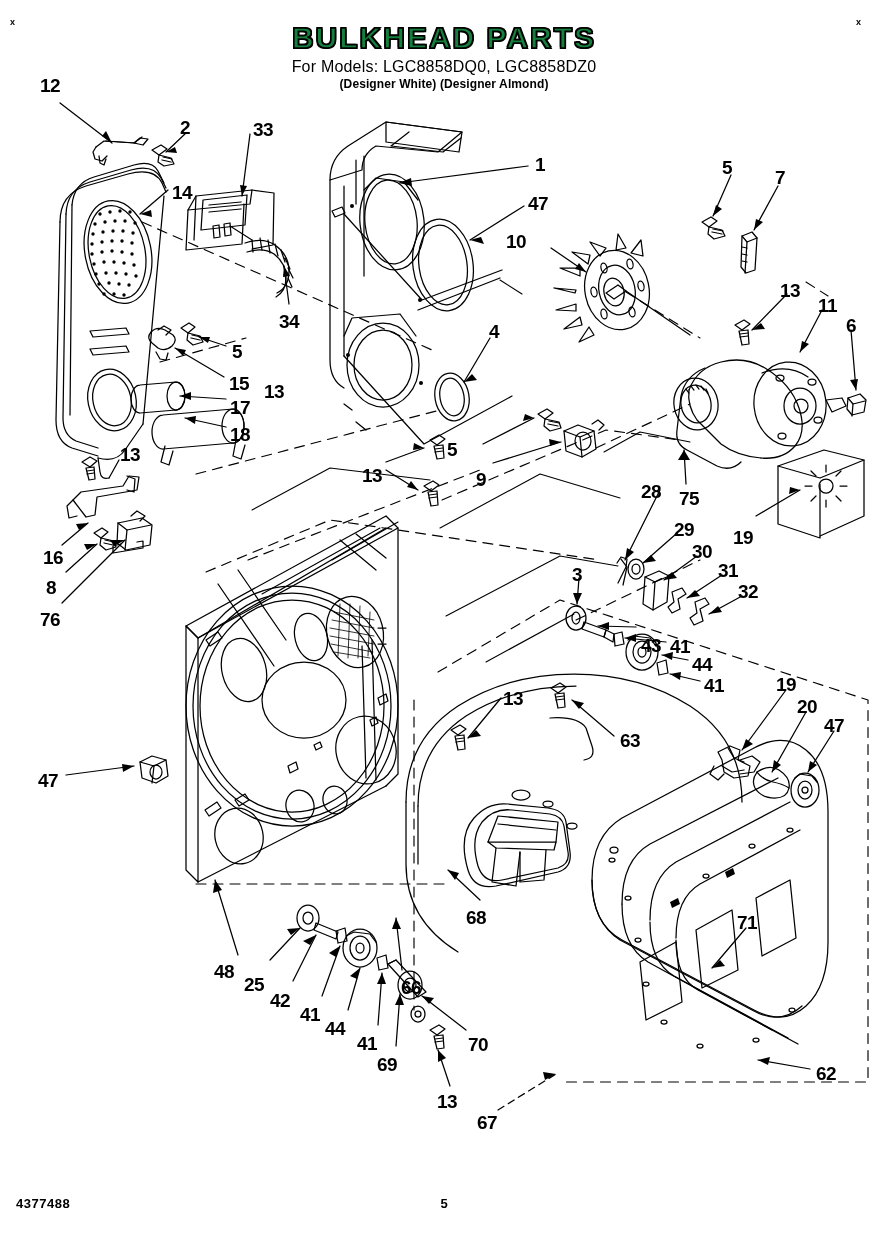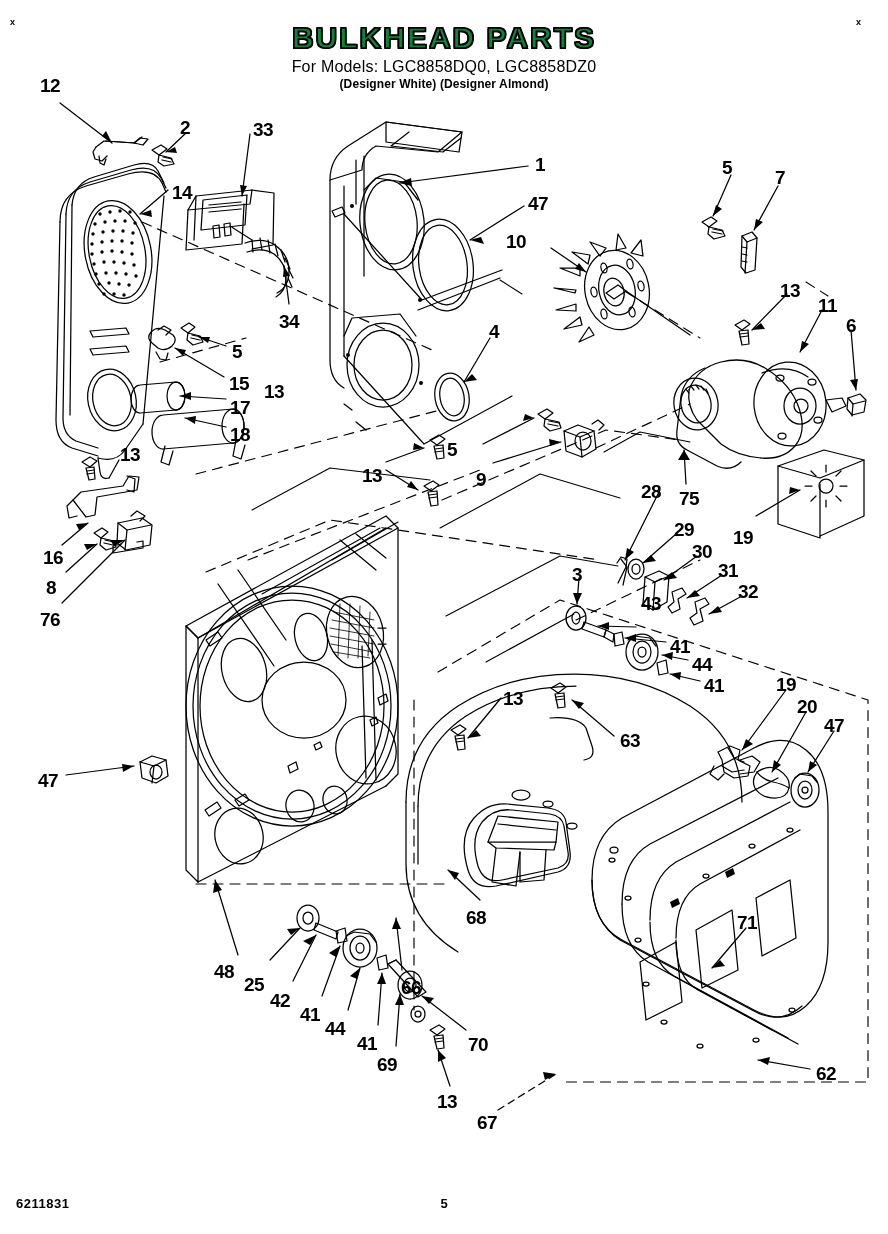--- a/index.html
+++ b/index.html
@@ -729,21 +729,21 @@
     <div class="callout" style="left:679px;top:489px">75</div>
     <div class="callout" style="left:733px;top:528px">19</div>
     <div class="callout" style="left:43px;top:548px">16</div>
     <div class="callout" style="left:674px;top:520px">29</div>
     <div class="callout" style="left:46px;top:578px">8</div>
     <div class="callout" style="left:692px;top:542px">30</div>
     <div class="callout" style="left:718px;top:561px">31</div>
     <div class="callout" style="left:738px;top:582px">32</div>
     <div class="callout" style="left:572px;top:565px">3</div>
     <div class="callout" style="left:40px;top:610px">76</div>
-    <div class="callout" style="left:641px;top:594px">43</div>
+    <div class="callout" style="left:641px;top:636px">43</div>
     <div class="callout" style="left:670px;top:637px">41</div>
     <div class="callout" style="left:692px;top:655px">44</div>
     <div class="callout" style="left:704px;top:676px">41</div>
     <div class="callout" style="left:776px;top:675px">19</div>
     <div class="callout" style="left:797px;top:697px">20</div>
     <div class="callout" style="left:824px;top:716px">47</div>
     <div class="callout" style="left:503px;top:689px">13</div>
     <div class="callout" style="left:620px;top:731px">63</div>
     <div class="callout" style="left:38px;top:771px">47</div>
     <div class="callout" style="left:737px;top:913px">71</div>
@@ -755,16 +755,16 @@
     <div class="callout" style="left:300px;top:1005px">41</div>
     <div class="callout" style="left:325px;top:1019px">44</div>
     <div class="callout" style="left:357px;top:1034px">41</div>
     <div class="callout" style="left:468px;top:1035px">70</div>
     <div class="callout" style="left:377px;top:1055px">69</div>
     <div class="callout" style="left:437px;top:1092px">13</div>
     <div class="callout" style="left:816px;top:1064px">62</div>
     <div class="callout" style="left:477px;top:1113px">67</div>
   </div>
 
-  <div id="footer-left">6211831</div>
+  <div id="footer-left">4377488</div>
   <div id="footer-center">5</div>
 
 </div>
 
 </body></html>

